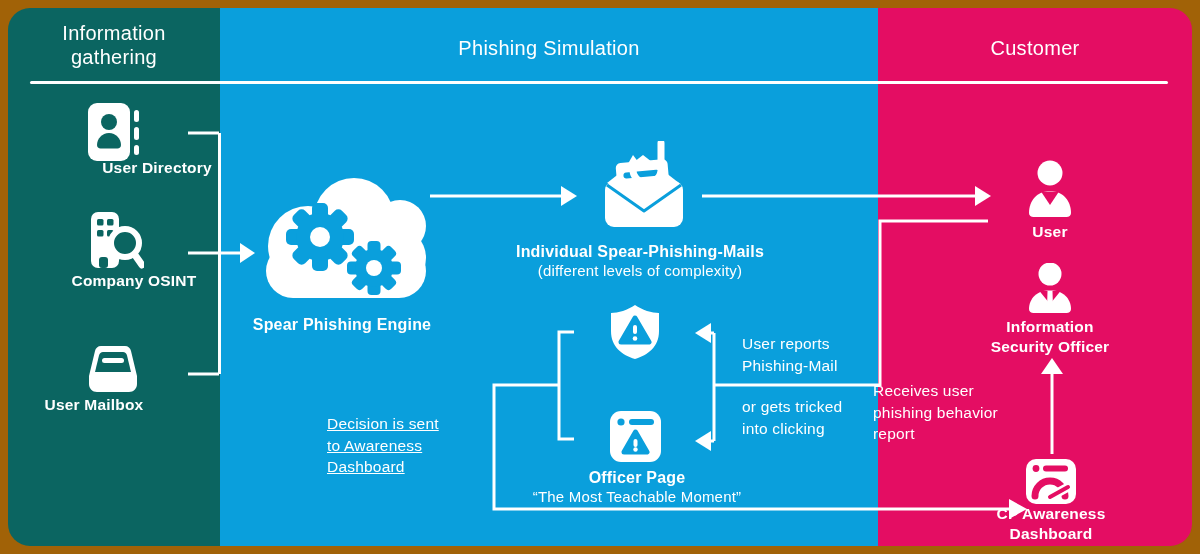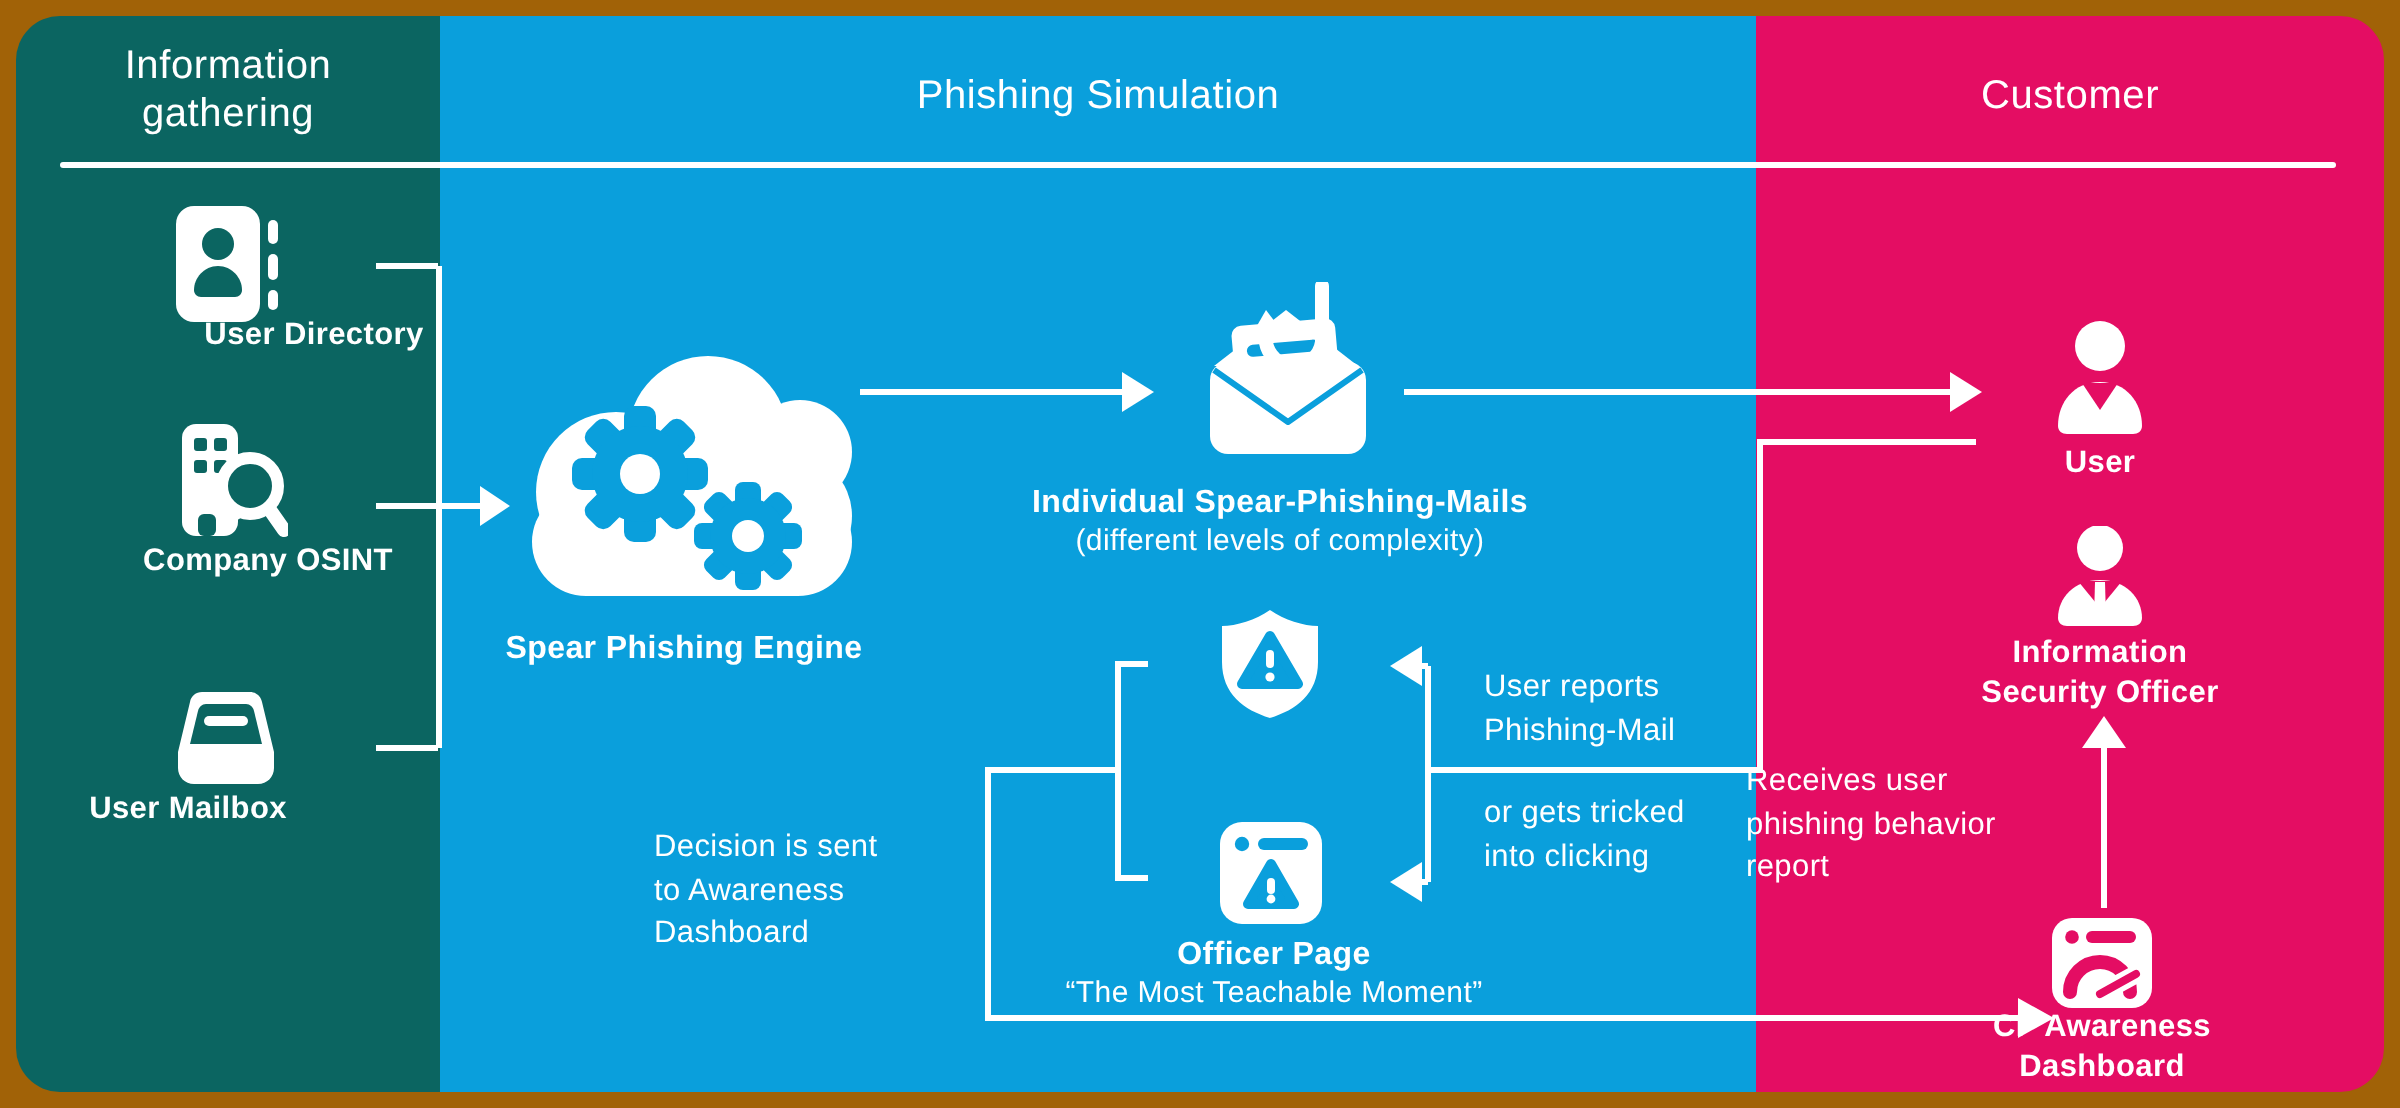--- a/index.html
+++ b/index.html
@@ -181,21 +181,21 @@
   <div class="sub" style="left:487px;top:488px;width:300px;">“The Most Teachable Moment”</div>
 
   <div class="annot" style="left:742px;top:333px;width:160px;">
     <div>User reports</div>
     <div>Phishing-Mail</div>
   </div>
   <div class="annot" style="left:742px;top:396px;width:160px;">
     <div>or gets tricked</div>
     <div>into clicking</div>
   </div>
-  <div class="annot right" style="left:327px;top:413px;width:160px;">
+  <div class="annot right" style="left:327px;top:413px;width:160px;text-decoration:underline;">
     <div>Decision is sent</div>
     <div>to Awareness</div>
     <div>Dashboard</div>
   </div>
 
   <div class="icon" style="left:1026px;top:160px;width:48px;height:57px;">
     <svg viewBox="0 0 48 57">
       <circle cx="24" cy="13" r="12.5" fill="#ffffff"></circle>
       <path d="M24 31 C11 31 3 41 3 53 C3 55.5 5 57 7.5 57 H40.5 C43 57 45 55.5 45 53 C45 41 37 31 24 31 Z" fill="#ffffff"></path>
       <polygon points="15,31.5 33,31.5 24,45" fill="#e40d63"></polygon>

